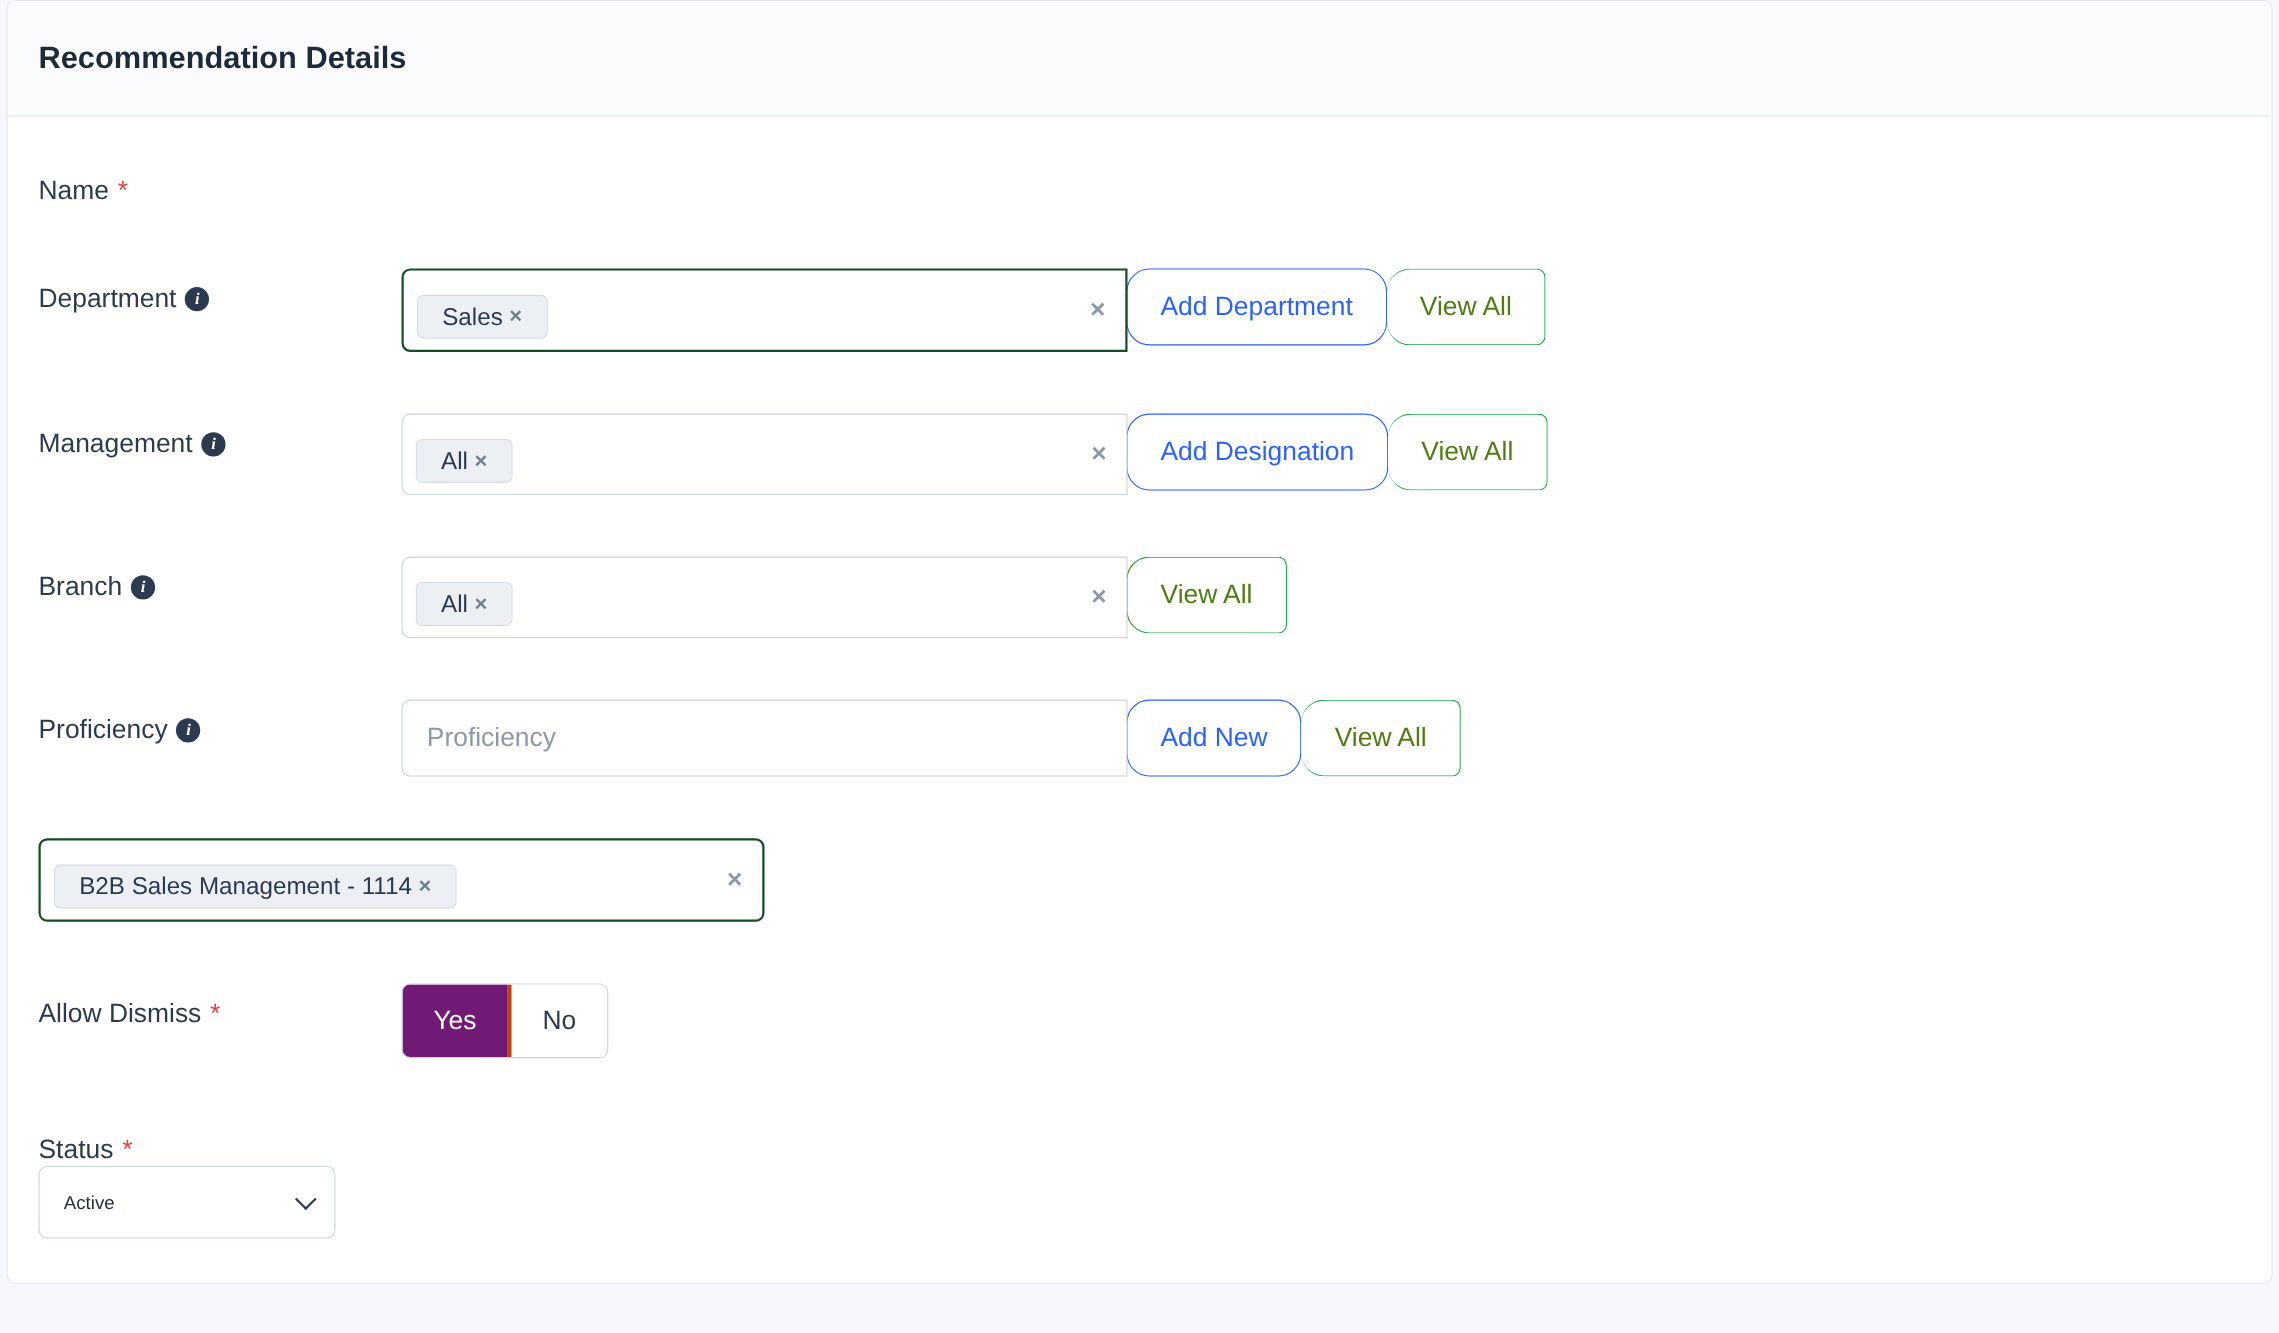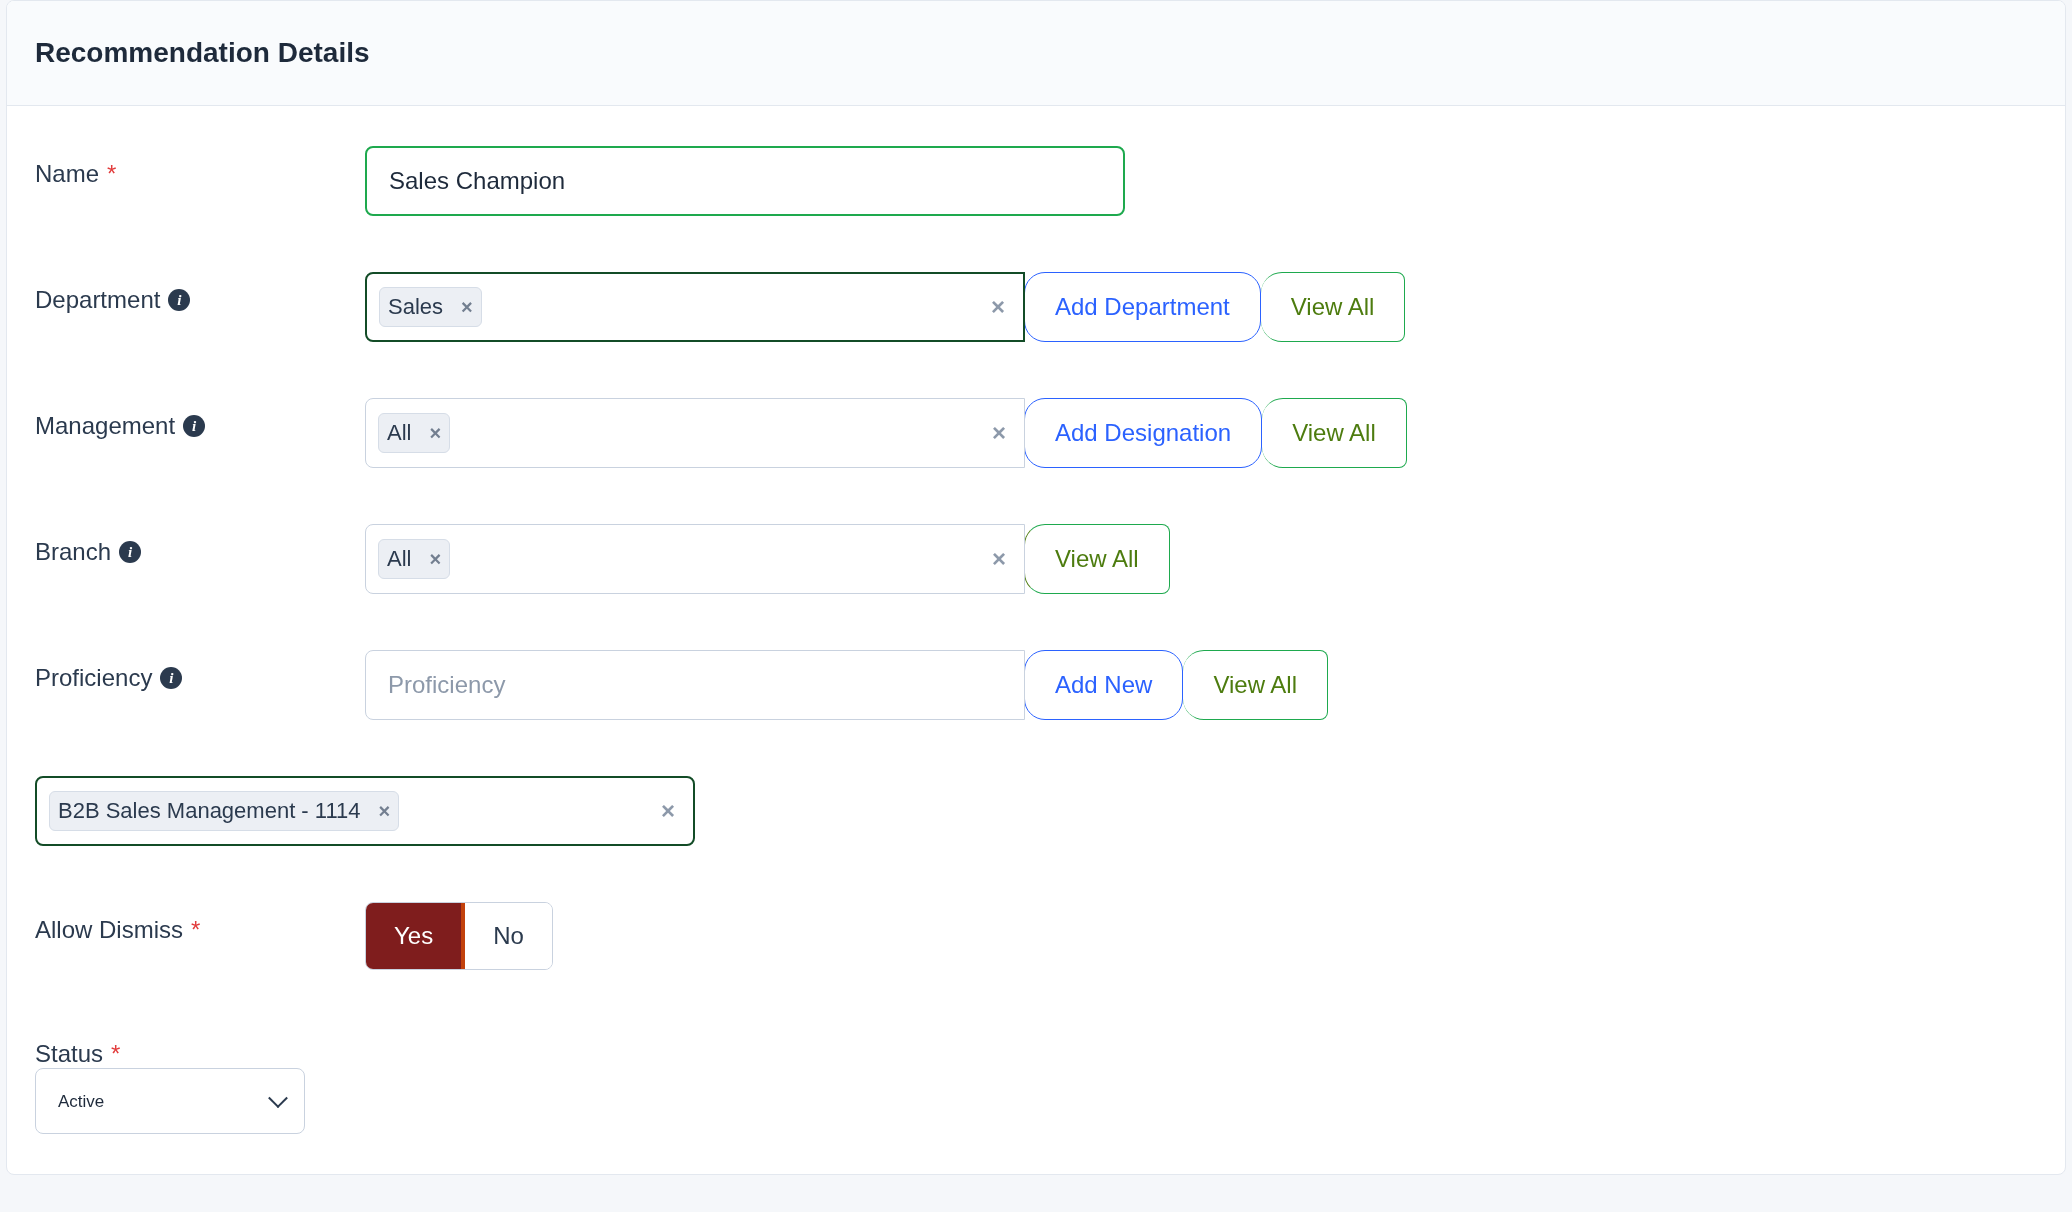--- a/index.html
+++ b/index.html
@@ -89,27 +89,28 @@
     transform: translateY(-50%);
     color: #8d99aa;
     font-size: 24px;
     font-weight: 700;
     cursor: pointer;
     line-height: 1;
   }
   .tag-chip {
     display: inline-flex;
     align-items: center;
-    gap: 18px;
+    gap: 6px;
     background: #eceff4;
     border: 1px solid #d6dde7;
     border-radius: 6px;
-    padding: 6px 8px;
+    padding: 6px 22px;
     font-size: 22px;
     color: #2b3a4e;
+    margin-top: 12px;
   }
   .tag-chip .chip-x {
     color: #737f90;
     font-size: 20px;
     font-weight: 700;
     cursor: pointer;
     line-height: 1;
   }
   .tag-placeholder {
     font-size: 24px;
@@ -145,21 +146,21 @@
   .seg { display: inline-flex; border: 1px solid #c9d2df; border-radius: 8px; overflow: hidden; }
   .seg button {
     height: 66px;
     padding: 0 28px;
     border: none;
     font-size: 24px;
     background: #fff;
     color: #2b3a4e;
     cursor: pointer;
   }
-  .seg button.active { background: #7f1d1d; color: #fff; }
+  .seg button.active { background: #701a75; color: #fff; }
   .seg button.no { border-left: 4px solid #c2410c; }
   
   .sel {
     width: 270px;
     height: 66px;
     border: 1px solid #c9d2df;
     border-radius: 8px;
     padding: 0 48px 0 22px;
     font-size: 17px;
     color: #1e2a3b;
@@ -187,23 +188,20 @@
   <div class="card-header">
     <div class="card-title">Recommendation Details</div>
   </div>
   <div class="card-body">
 
     <div class="form-row">
       <div class="label-col">
         <span>Name</span>
         <span class="req">*</span>
       </div>
-      <div class="control-col">
-        <input class="txt-input" type="text" value="Sales Champion" style="">
-      </div>
     </div>
 
     <div class="form-row">
       <div class="label-col">
         <span>Department</span>
         <span class="info-icon">i</span>
       </div>
       <div class="control-col group">
         <div class="tag-box green">
           <span class="tag-chip">

